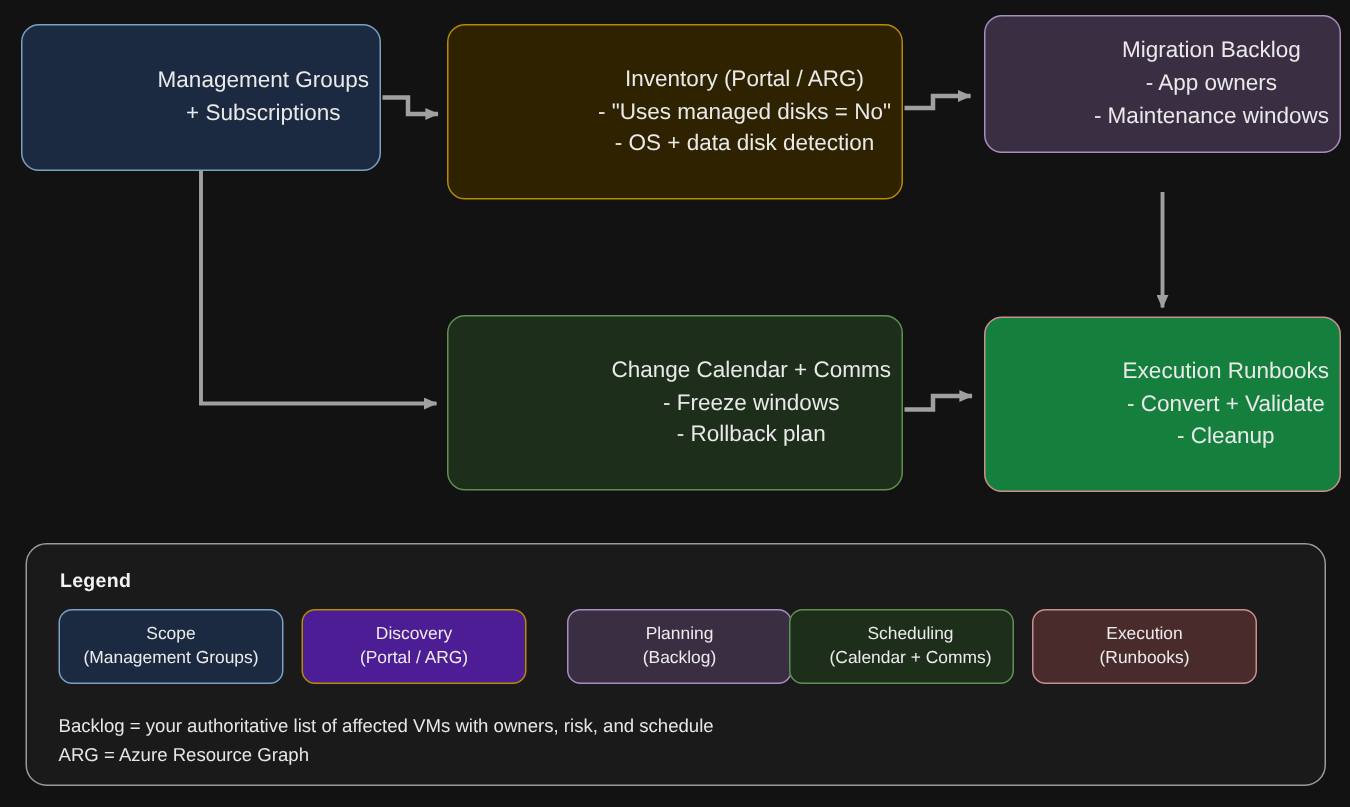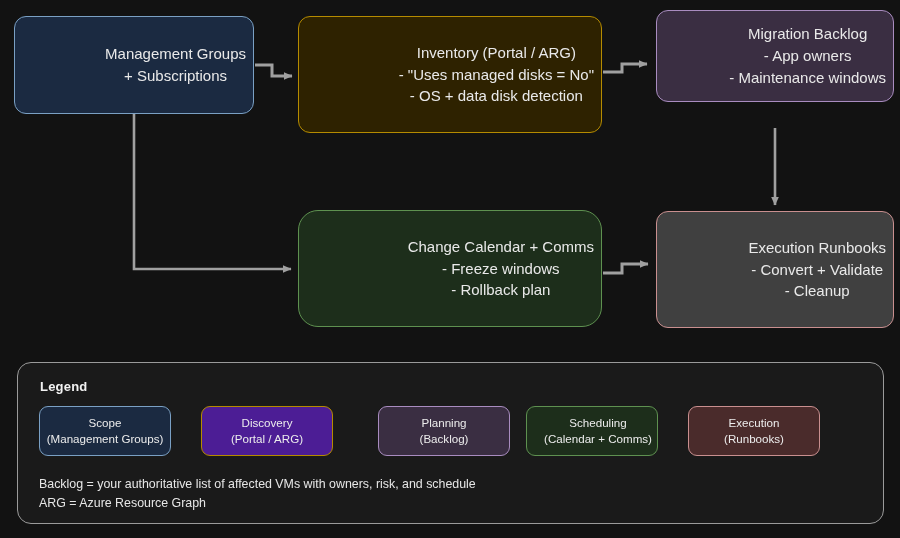--- a/index.html
+++ b/index.html
@@ -40,21 +40,21 @@
   }
   .node .node-text {
     display: block;
     white-space: pre-line;
   }
 
   
   #node-scope      { left: 14px;  top: 16px;  width: 240px; height: 98px;  background:#1b2a41; border-color:#7aa0c4; }
   #node-discovery  { left: 298px; top: 16px;  width: 304px; height: 117px; background:#2e2200; border-color:#b58b00; }
   #node-planning   { left: 656px; top: 10px;  width: 238px; height: 92px; background:#3a2e42; border-color:#a98cc0; }
-  #node-scheduling { left: 298px; top: 210px; width: 304px; height: 117px; background:#1d2e1b; border-color:#5e9150;border-radius:20px; }
+  #node-scheduling { left: 298px; top: 210px; width: 304px; height: 117px; background:#1d2e1b; border-color:#5e9150; }
   #node-execution  { left: 656px; top: 211px; width: 238px; height: 117px; background:#4a2b2b; border-color:#c98f8f; }
 
   
   #legend-panel {
     position: absolute;
     left: 17px;
     top: 362px;
     width: 867px;
     height: 162px;
     box-sizing: border-box;
@@ -74,21 +74,21 @@
   #legend-swatches {
     position: absolute;
     left: 21px;
     top: 43px;
     width: 824px;
     height: 50px;
   }
   .legend-swatch {
     position: absolute;
     top: 0;
-    width: 132px;
+    width: 150px;
     height: 50px;
     box-sizing: border-box;
     border-radius: 9px;
     border-width: 1.3px;
     border-style: solid;
     display: flex;
     align-items: center;
     justify-content: center;
     text-align: center;
     font-size: 11.6px;
@@ -145,21 +145,21 @@
 - App owners
 - Maintenance windows</span>
 </div>
 
 <div class="node" id="node-scheduling" style="background: rgb(29, 46, 27); border-color: rgb(94, 145, 80);">
   <span class="node-text">Change Calendar + Comms
 - Freeze windows
 - Rollback plan</span>
 </div>
 
-<div class="node" id="node-execution" style="background: #404040; border-color: rgb(201, 143, 143);">
+<div class="node" id="node-execution" style="background: #15803d; border-color: rgb(201, 143, 143);">
   <span class="node-text">Execution Runbooks
 - Convert + Validate
 - Cleanup</span>
 </div>
 
 <div id="legend-panel">
   <div id="legend-title">Legend</div>
 
   <div id="legend-swatches">
     <div class="legend-swatch" style="left: 0px; background: rgb(27, 42, 65); border-color: rgb(122, 160, 196);">

